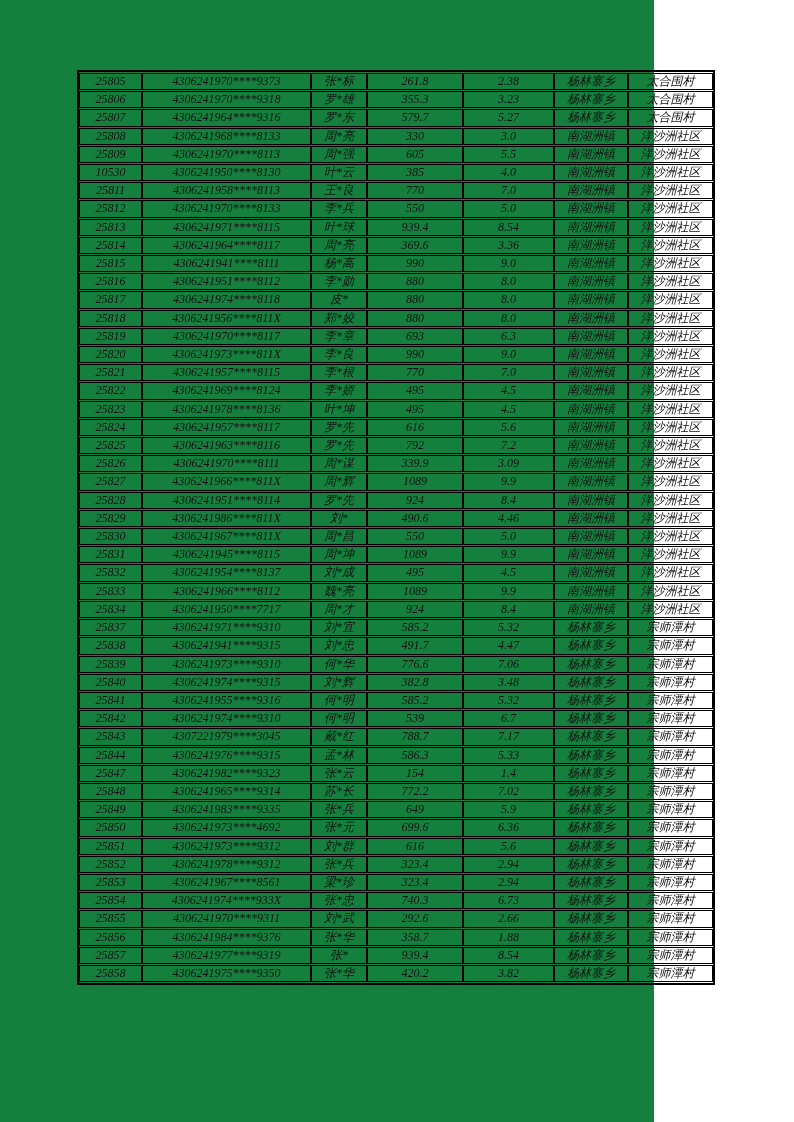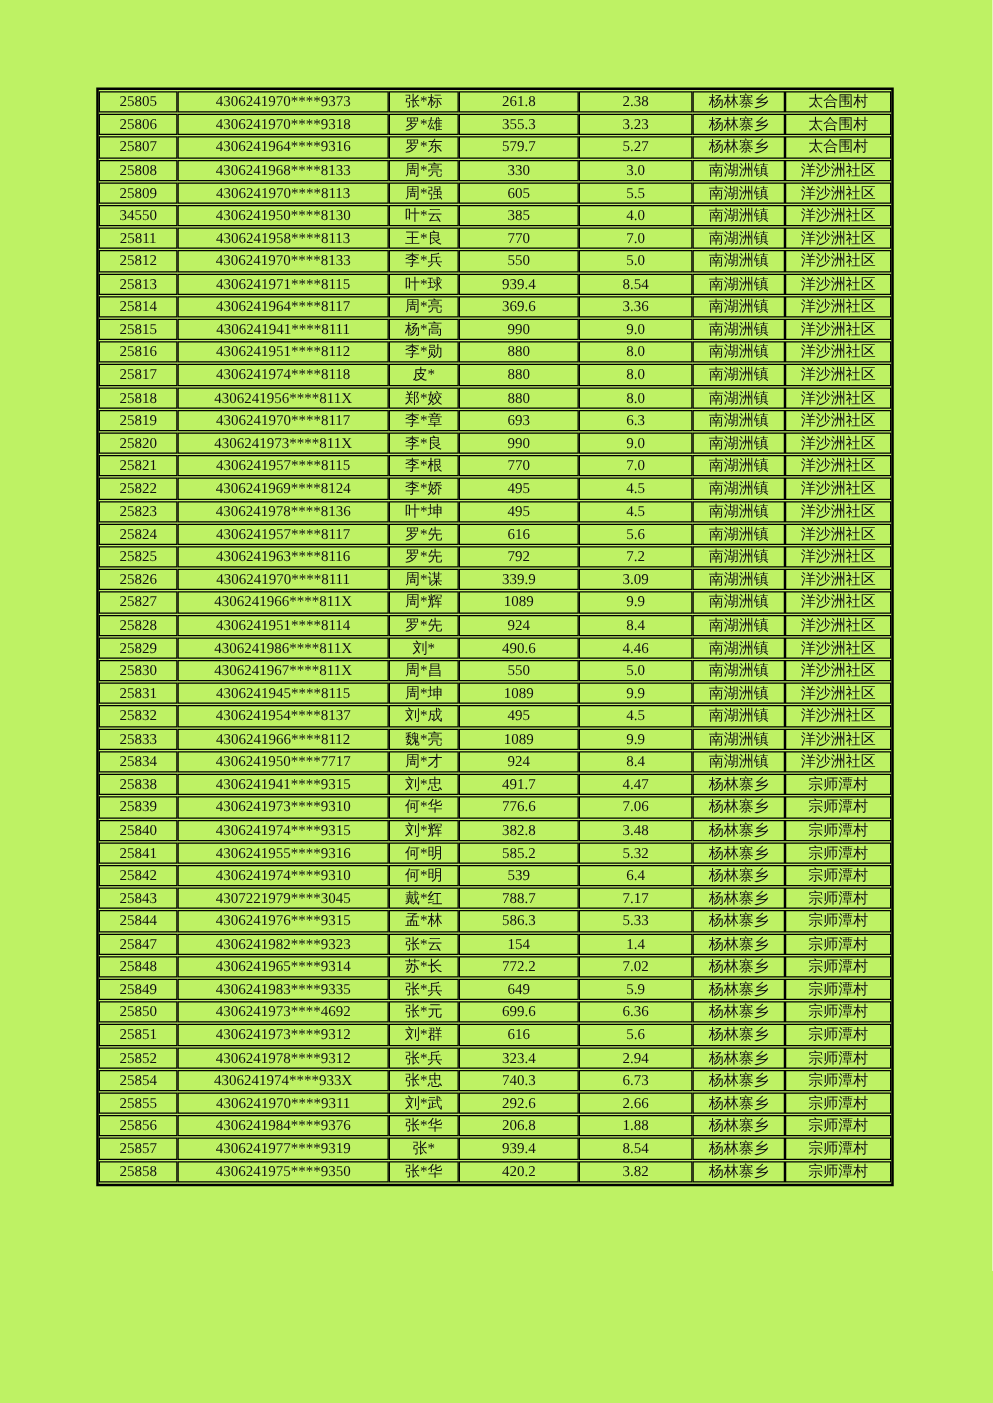--- a/index.html
+++ b/index.html
@@ -5,22 +5,23 @@
   * { margin: 0; padding: 0; box-sizing: border-box; }
   html, body {
     width: 794px; height: 1122px;
     background: #ffffff;
     font-family: "Liberation Serif", "DejaVu Serif", serif;
     color: #111111;
     overflow: hidden;
   }
   .page {
     position: relative;
-    width: 794px; height: 1122px;
-    background: #bef264;
+    width: 654px; height: 1122px;
+    background: #15803d;
+    font-style: italic;
   }
   .data-table {
     position: absolute;
     left: 77px; top: 70px;
     width: 634px;
     border-collapse: separate;
     border-spacing: 0 1px;
     border: 2px solid #000000;
     table-layout: fixed;
   }
@@ -98,21 +99,21 @@
         <tr>
           <td class="cell-seq">25809</td>
           <td class="cell-idnumber">4306241970****8113</td>
           <td class="cell-name">周*强</td>
           <td class="cell-value1">605</td>
           <td class="cell-value2">5.5</td>
           <td class="cell-township">南湖洲镇</td>
           <td class="cell-village">洋沙洲社区</td>
         </tr>
         <tr>
-          <td class="cell-seq">34550</td>
+          <td class="cell-seq">10530</td>
           <td class="cell-idnumber">4306241950****8130</td>
           <td class="cell-name">叶*云</td>
           <td class="cell-value1">385</td>
           <td class="cell-value2">4.0</td>
           <td class="cell-township">南湖洲镇</td>
           <td class="cell-village">洋沙洲社区</td>
         </tr>
         <tr>
           <td class="cell-seq">25811</td>
           <td class="cell-idnumber">4306241958****8113</td>
@@ -323,20 +324,29 @@
         <tr>
           <td class="cell-seq">25834</td>
           <td class="cell-idnumber">4306241950****7717</td>
           <td class="cell-name">周*才</td>
           <td class="cell-value1">924</td>
           <td class="cell-value2">8.4</td>
           <td class="cell-township">南湖洲镇</td>
           <td class="cell-village">洋沙洲社区</td>
         </tr>
         <tr>
+          <td class="cell-seq">25837</td>
+          <td class="cell-idnumber">4306241971****9310</td>
+          <td class="cell-name">刘*宜</td>
+          <td class="cell-value1">585.2</td>
+          <td class="cell-value2">5.32</td>
+          <td class="cell-township">杨林寨乡</td>
+          <td class="cell-village">宗师潭村</td>
+        </tr>
+        <tr>
           <td class="cell-seq">25838</td>
           <td class="cell-idnumber">4306241941****9315</td>
           <td class="cell-name">刘*忠</td>
           <td class="cell-value1">491.7</td>
           <td class="cell-value2">4.47</td>
           <td class="cell-township">杨林寨乡</td>
           <td class="cell-village">宗师潭村</td>
         </tr>
         <tr>
           <td class="cell-seq">25839</td>
@@ -363,21 +373,21 @@
           <td class="cell-value1">585.2</td>
           <td class="cell-value2">5.32</td>
           <td class="cell-township">杨林寨乡</td>
           <td class="cell-village">宗师潭村</td>
         </tr>
         <tr>
           <td class="cell-seq">25842</td>
           <td class="cell-idnumber">4306241974****9310</td>
           <td class="cell-name">何*明</td>
           <td class="cell-value1">539</td>
-          <td class="cell-value2">6.4</td>
+          <td class="cell-value2">6.7</td>
           <td class="cell-township">杨林寨乡</td>
           <td class="cell-village">宗师潭村</td>
         </tr>
         <tr>
           <td class="cell-seq">25843</td>
           <td class="cell-idnumber">4307221979****3045</td>
           <td class="cell-name">戴*红</td>
           <td class="cell-value1">788.7</td>
           <td class="cell-value2">7.17</td>
           <td class="cell-township">杨林寨乡</td>
@@ -440,20 +450,29 @@
         <tr>
           <td class="cell-seq">25852</td>
           <td class="cell-idnumber">4306241978****9312</td>
           <td class="cell-name">张*兵</td>
           <td class="cell-value1">323.4</td>
           <td class="cell-value2">2.94</td>
           <td class="cell-township">杨林寨乡</td>
           <td class="cell-village">宗师潭村</td>
         </tr>
         <tr>
+          <td class="cell-seq">25853</td>
+          <td class="cell-idnumber">4306241967****8561</td>
+          <td class="cell-name">梁*珍</td>
+          <td class="cell-value1">323.4</td>
+          <td class="cell-value2">2.94</td>
+          <td class="cell-township">杨林寨乡</td>
+          <td class="cell-village">宗师潭村</td>
+        </tr>
+        <tr>
           <td class="cell-seq">25854</td>
           <td class="cell-idnumber">4306241974****933X</td>
           <td class="cell-name">张*忠</td>
           <td class="cell-value1">740.3</td>
           <td class="cell-value2">6.73</td>
           <td class="cell-township">杨林寨乡</td>
           <td class="cell-village">宗师潭村</td>
         </tr>
         <tr>
           <td class="cell-seq">25855</td>
@@ -461,21 +480,21 @@
           <td class="cell-name">刘*武</td>
           <td class="cell-value1">292.6</td>
           <td class="cell-value2">2.66</td>
           <td class="cell-township">杨林寨乡</td>
           <td class="cell-village">宗师潭村</td>
         </tr>
         <tr>
           <td class="cell-seq">25856</td>
           <td class="cell-idnumber">4306241984****9376</td>
           <td class="cell-name">张*华</td>
-          <td class="cell-value1">206.8</td>
+          <td class="cell-value1">358.7</td>
           <td class="cell-value2">1.88</td>
           <td class="cell-township">杨林寨乡</td>
           <td class="cell-village">宗师潭村</td>
         </tr>
         <tr>
           <td class="cell-seq">25857</td>
           <td class="cell-idnumber">4306241977****9319</td>
           <td class="cell-name">张*</td>
           <td class="cell-value1">939.4</td>
           <td class="cell-value2">8.54</td>

